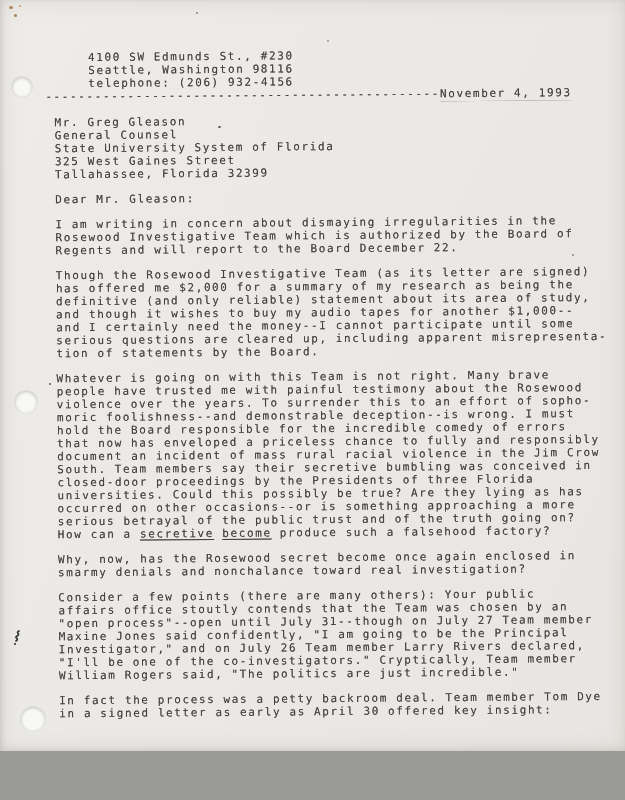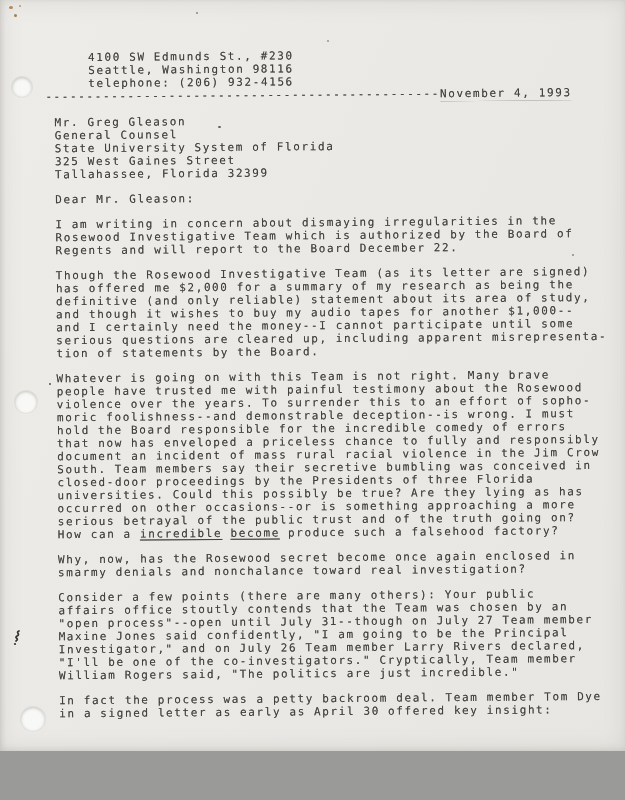--- a/index.html
+++ b/index.html
@@ -106,21 +106,21 @@
           <div class="line">violence over the years. To surrender this to an effort of sopho-</div>
           <div class="line">moric foolishness--and demonstrable deception--is wrong. I must</div>
           <div class="line">hold the Board responsible for the incredible comedy of errors</div>
           <div class="line">that now has enveloped a priceless chance to fully and responsibly</div>
           <div class="line">document an incident of mass rural racial violence in the Jim Crow</div>
           <div class="line">South. Team members say their secretive bumbling was conceived in</div>
           <div class="line">closed-door proceedings by the Presidents of three Florida</div>
           <div class="line">universities. Could this possibly be true? Are they lying as has</div>
           <div class="line">occurred on other occasions--or is something approaching a more</div>
           <div class="line">serious betrayal of the public trust and of the truth going on?</div>
-          <div class="line">How can a <span class="u">incredible</span> <span class="u">become</span> produce such a falsehood factory?</div>
+          <div class="line">How can a <span class="u">secretive</span> <span class="u">become</span> produce such a falsehood factory?</div>
         </div>
         <div class="para">
           <div class="line">Why, now, has the Rosewood secret become once again enclosed in</div>
           <div class="line">smarmy denials and nonchalance toward real investigation?</div>
         </div>
         <div class="para">
           <div class="line">Consider a few points (there are many others): Your public</div>
           <div class="line">affairs office stoutly contends that the Team was chosen by an</div>
           <div class="line">"open process"--open until July 31--though on July 27 Team member</div>
           <div class="line">Maxine Jones said confidently, "I am going to be the Principal</div>

